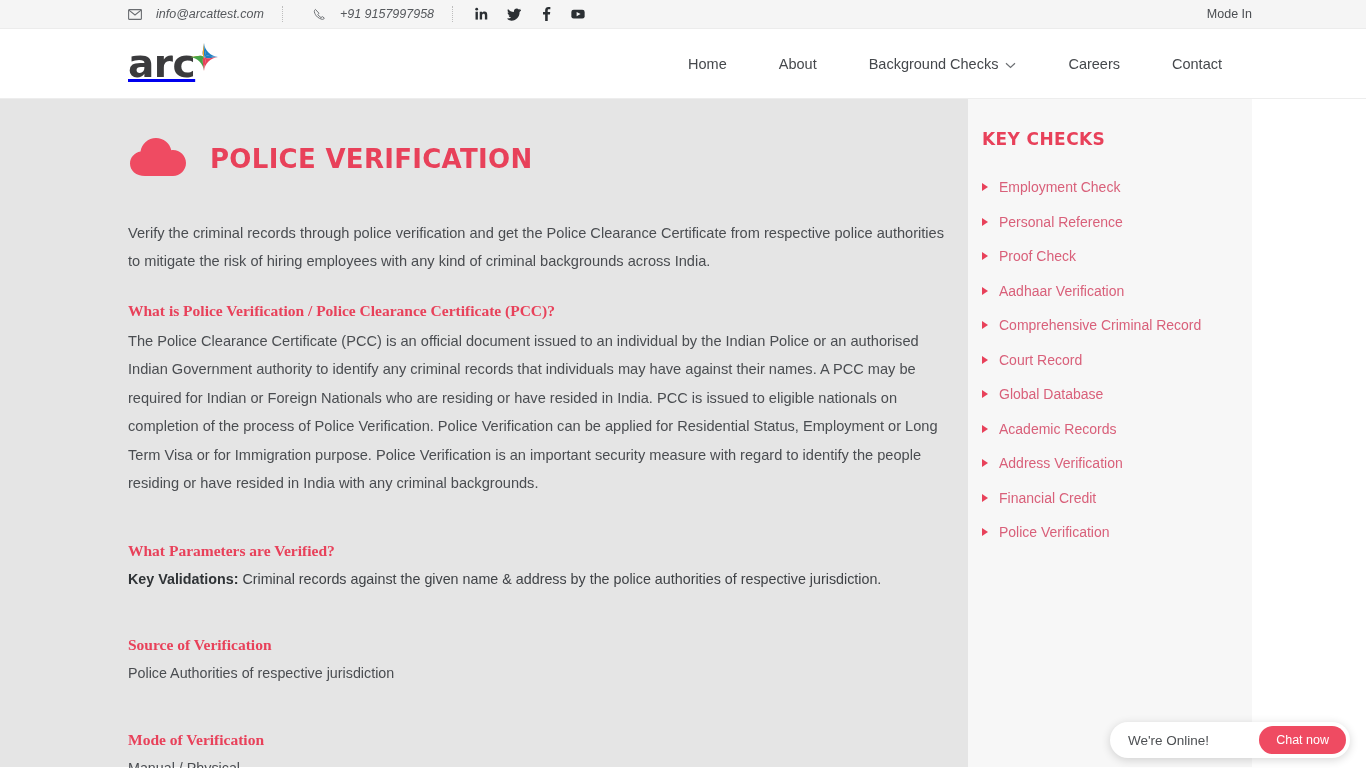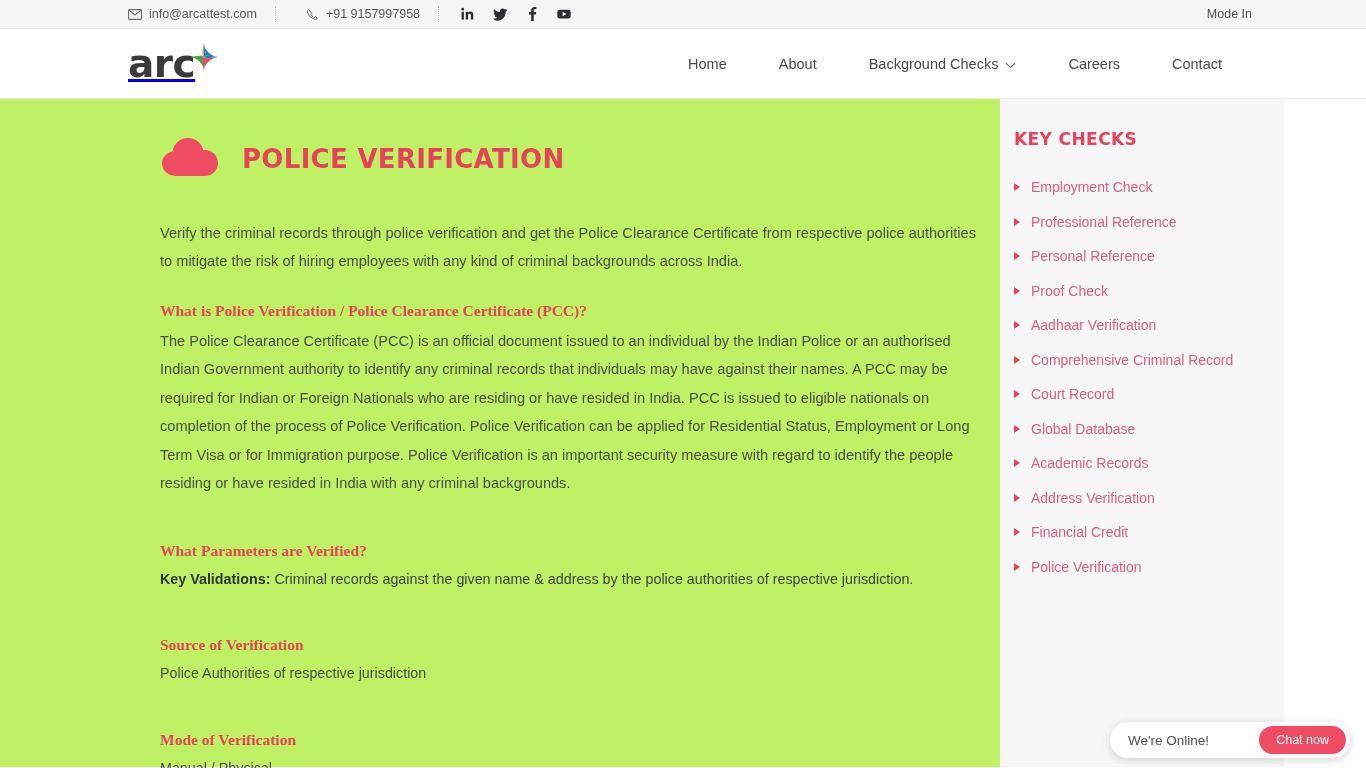--- a/index.html
+++ b/index.html
@@ -19,25 +19,26 @@
     align-items: center;
     padding: 0 114px 0 128px;
     font-size: 12.5px;
     color: #55585c;
     border-bottom: 1px solid #ececec;
   }
   .topbar-left { display: flex; align-items: center; }
   .tb-item {
     display: flex;
     align-items: center;
-    gap: 7px;
+    gap: 14px;
     padding: 0 18px 0 12px;
     color: #55585c;
     text-decoration: none;
     white-space: nowrap;
+    font-style: italic;
   }
   .tb-item:first-child { padding-left: 0; }
   .tb-sep {
     width: 1px;
     height: 16px;
     border-left: 1px dotted #bdbdbd;
     margin-right: 18px;
   }
   .tb-ico { display: inline-flex; align-items: center; color: #6a6d71; }
   .social-group { display: flex; align-items: center; gap: 18px; margin-left: 4px; }
@@ -88,22 +89,21 @@
     gap: 7px;
     white-space: nowrap;
   }
   .nav-item:first-child { margin-left: 0; }
   .caret { display: inline-block; color: #6c6f73; }
 
   
   .page {
     display: flex;
     height: 668px;
-    background: #bef264;
-    padding-left: 32px;
+    background: #e5e5e5;
   }
   .content {
     width: 968px;
     padding: 36px 0 0 128px;
   }
   .title-row {
     display: flex;
     align-items: center;
     gap: 22px;
     margin-bottom: 36px;
@@ -339,24 +339,20 @@
 
   <aside class="sidebar">
     <h3 class="sidebar-title">KEY CHECKS</h3>
     <ul class="key-list">
       <li class="key-item">
         <span class="key-arrow"></span>
         <a class="key-link" href="#">Employment Check</a>
       </li>
       <li class="key-item">
         <span class="key-arrow"></span>
-        <a class="key-link" href="#">Professional Reference</a>
-      </li>
-      <li class="key-item">
-        <span class="key-arrow"></span>
         <a class="key-link" href="#">Personal Reference</a>
       </li>
       <li class="key-item">
         <span class="key-arrow"></span>
         <a class="key-link" href="#">Proof Check</a>
       </li>
       <li class="key-item">
         <span class="key-arrow"></span>
         <a class="key-link" href="#">Aadhaar Verification</a>
       </li>

